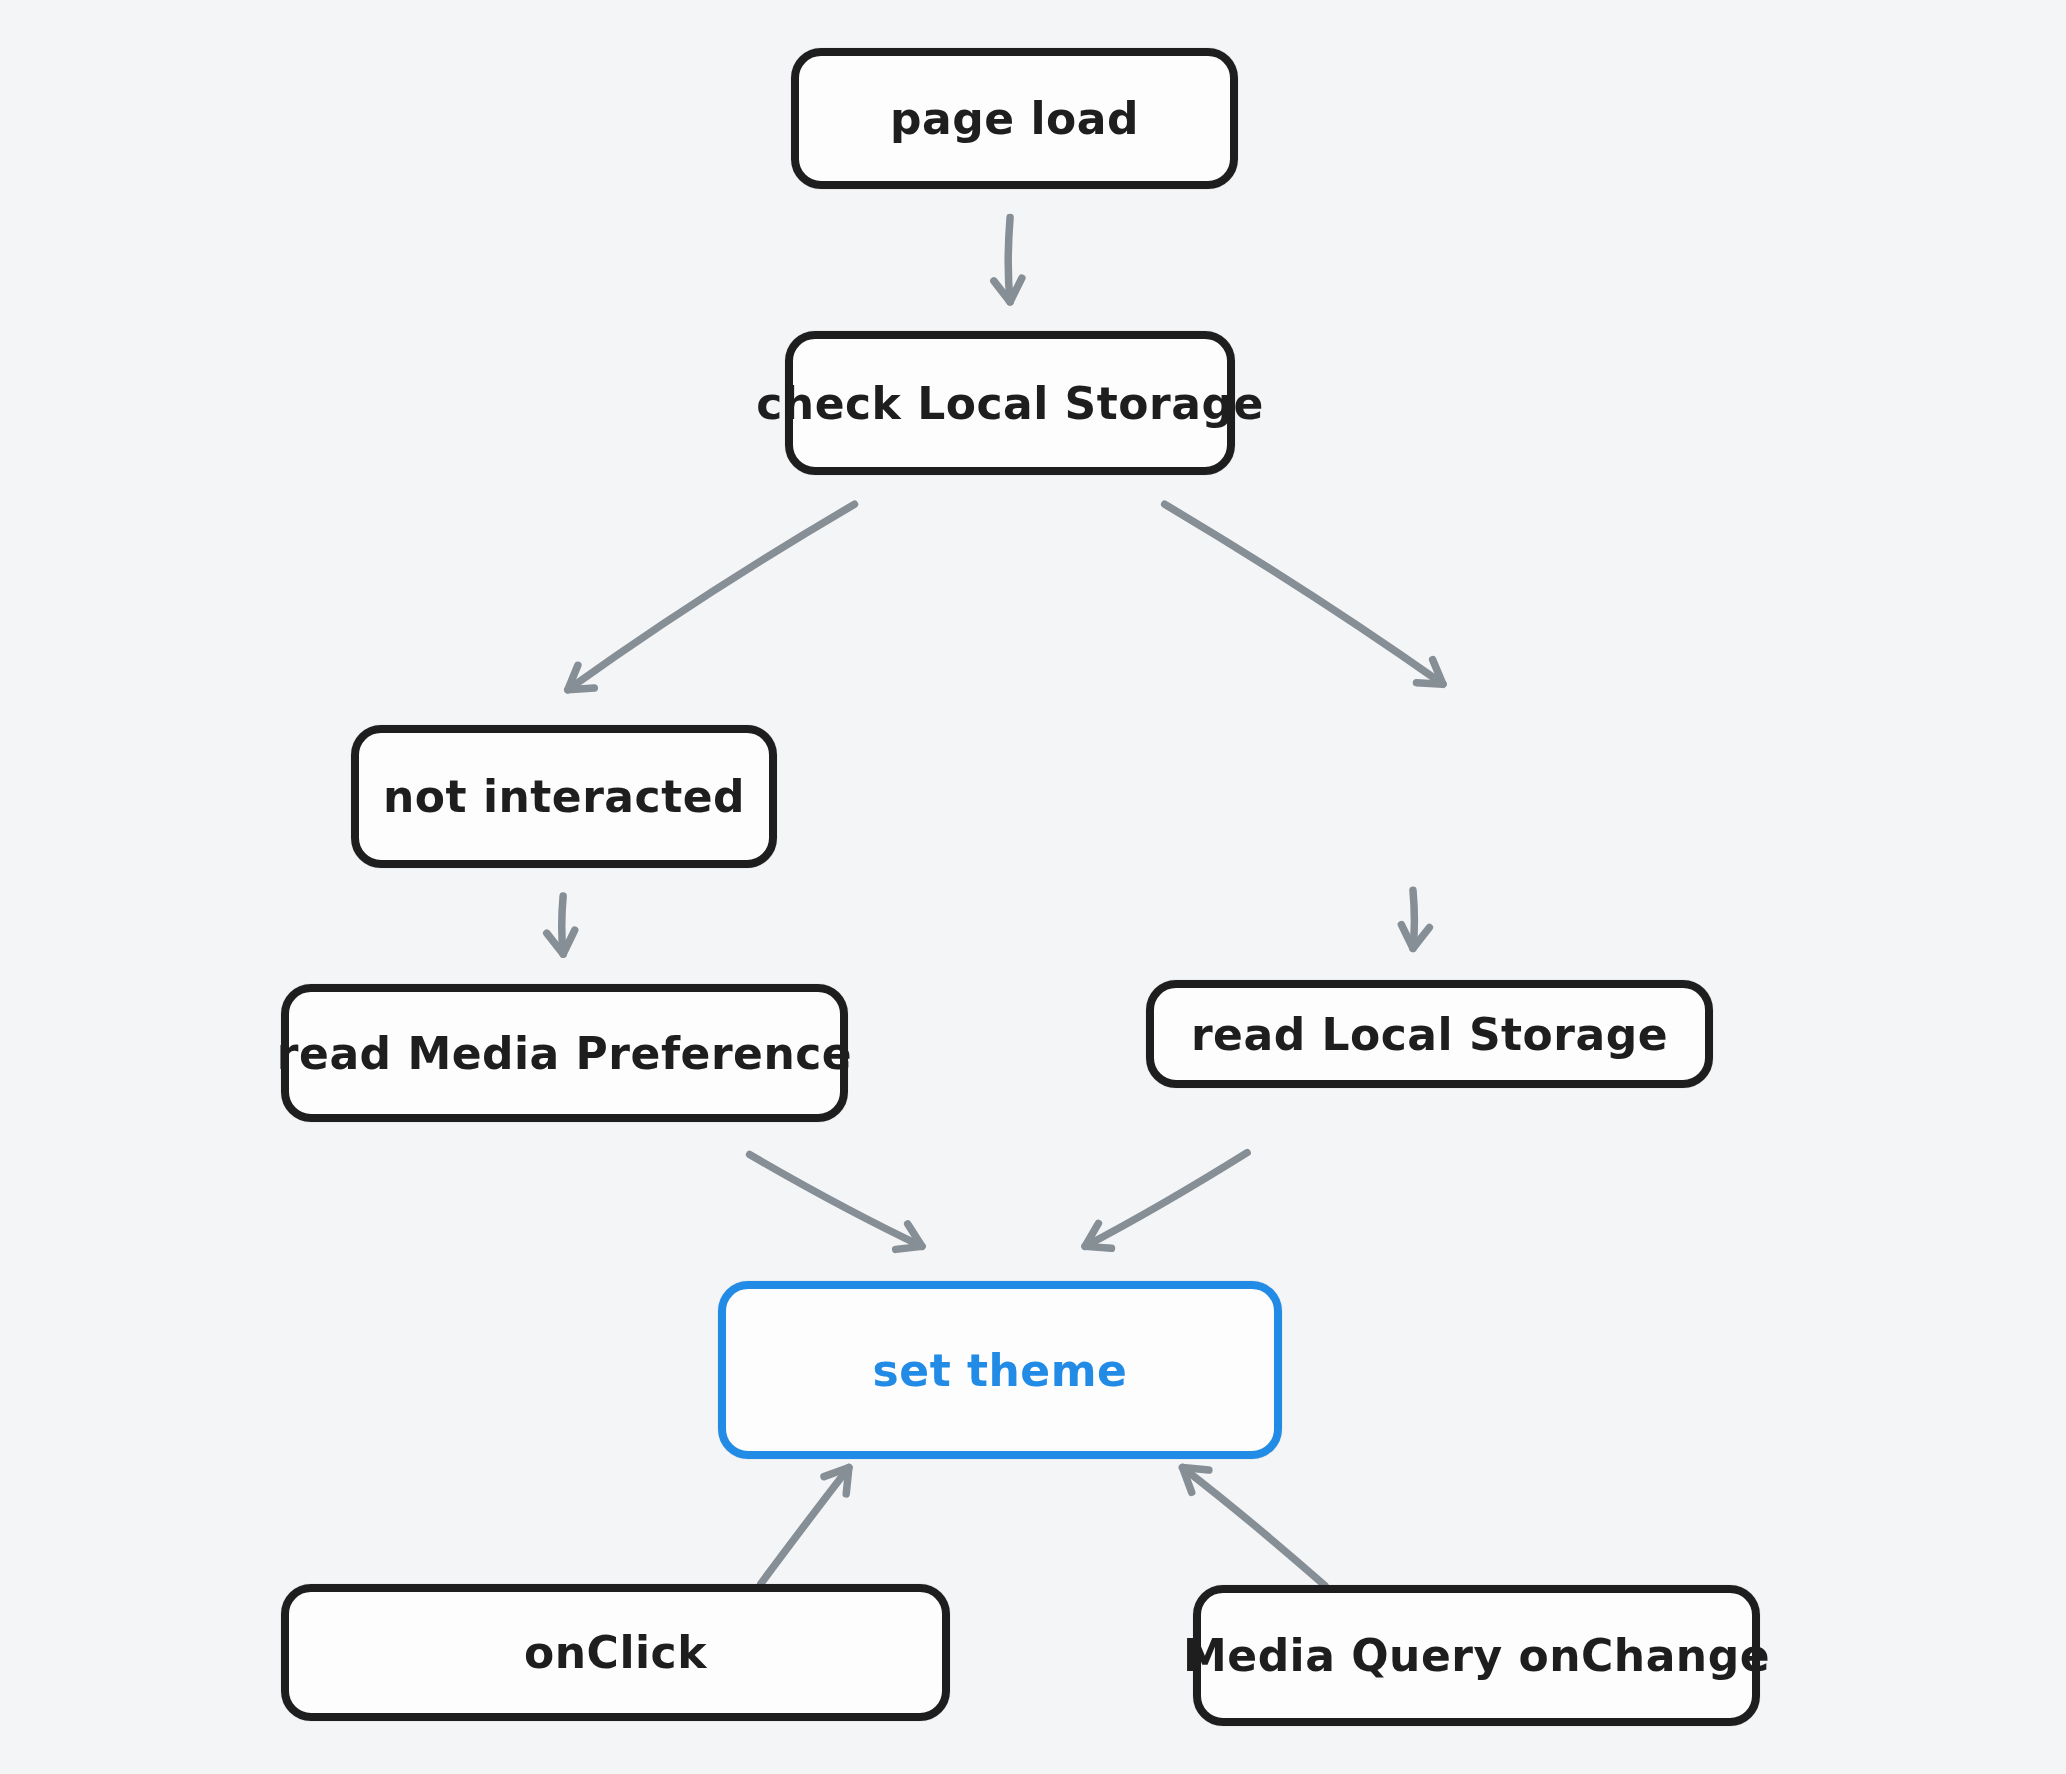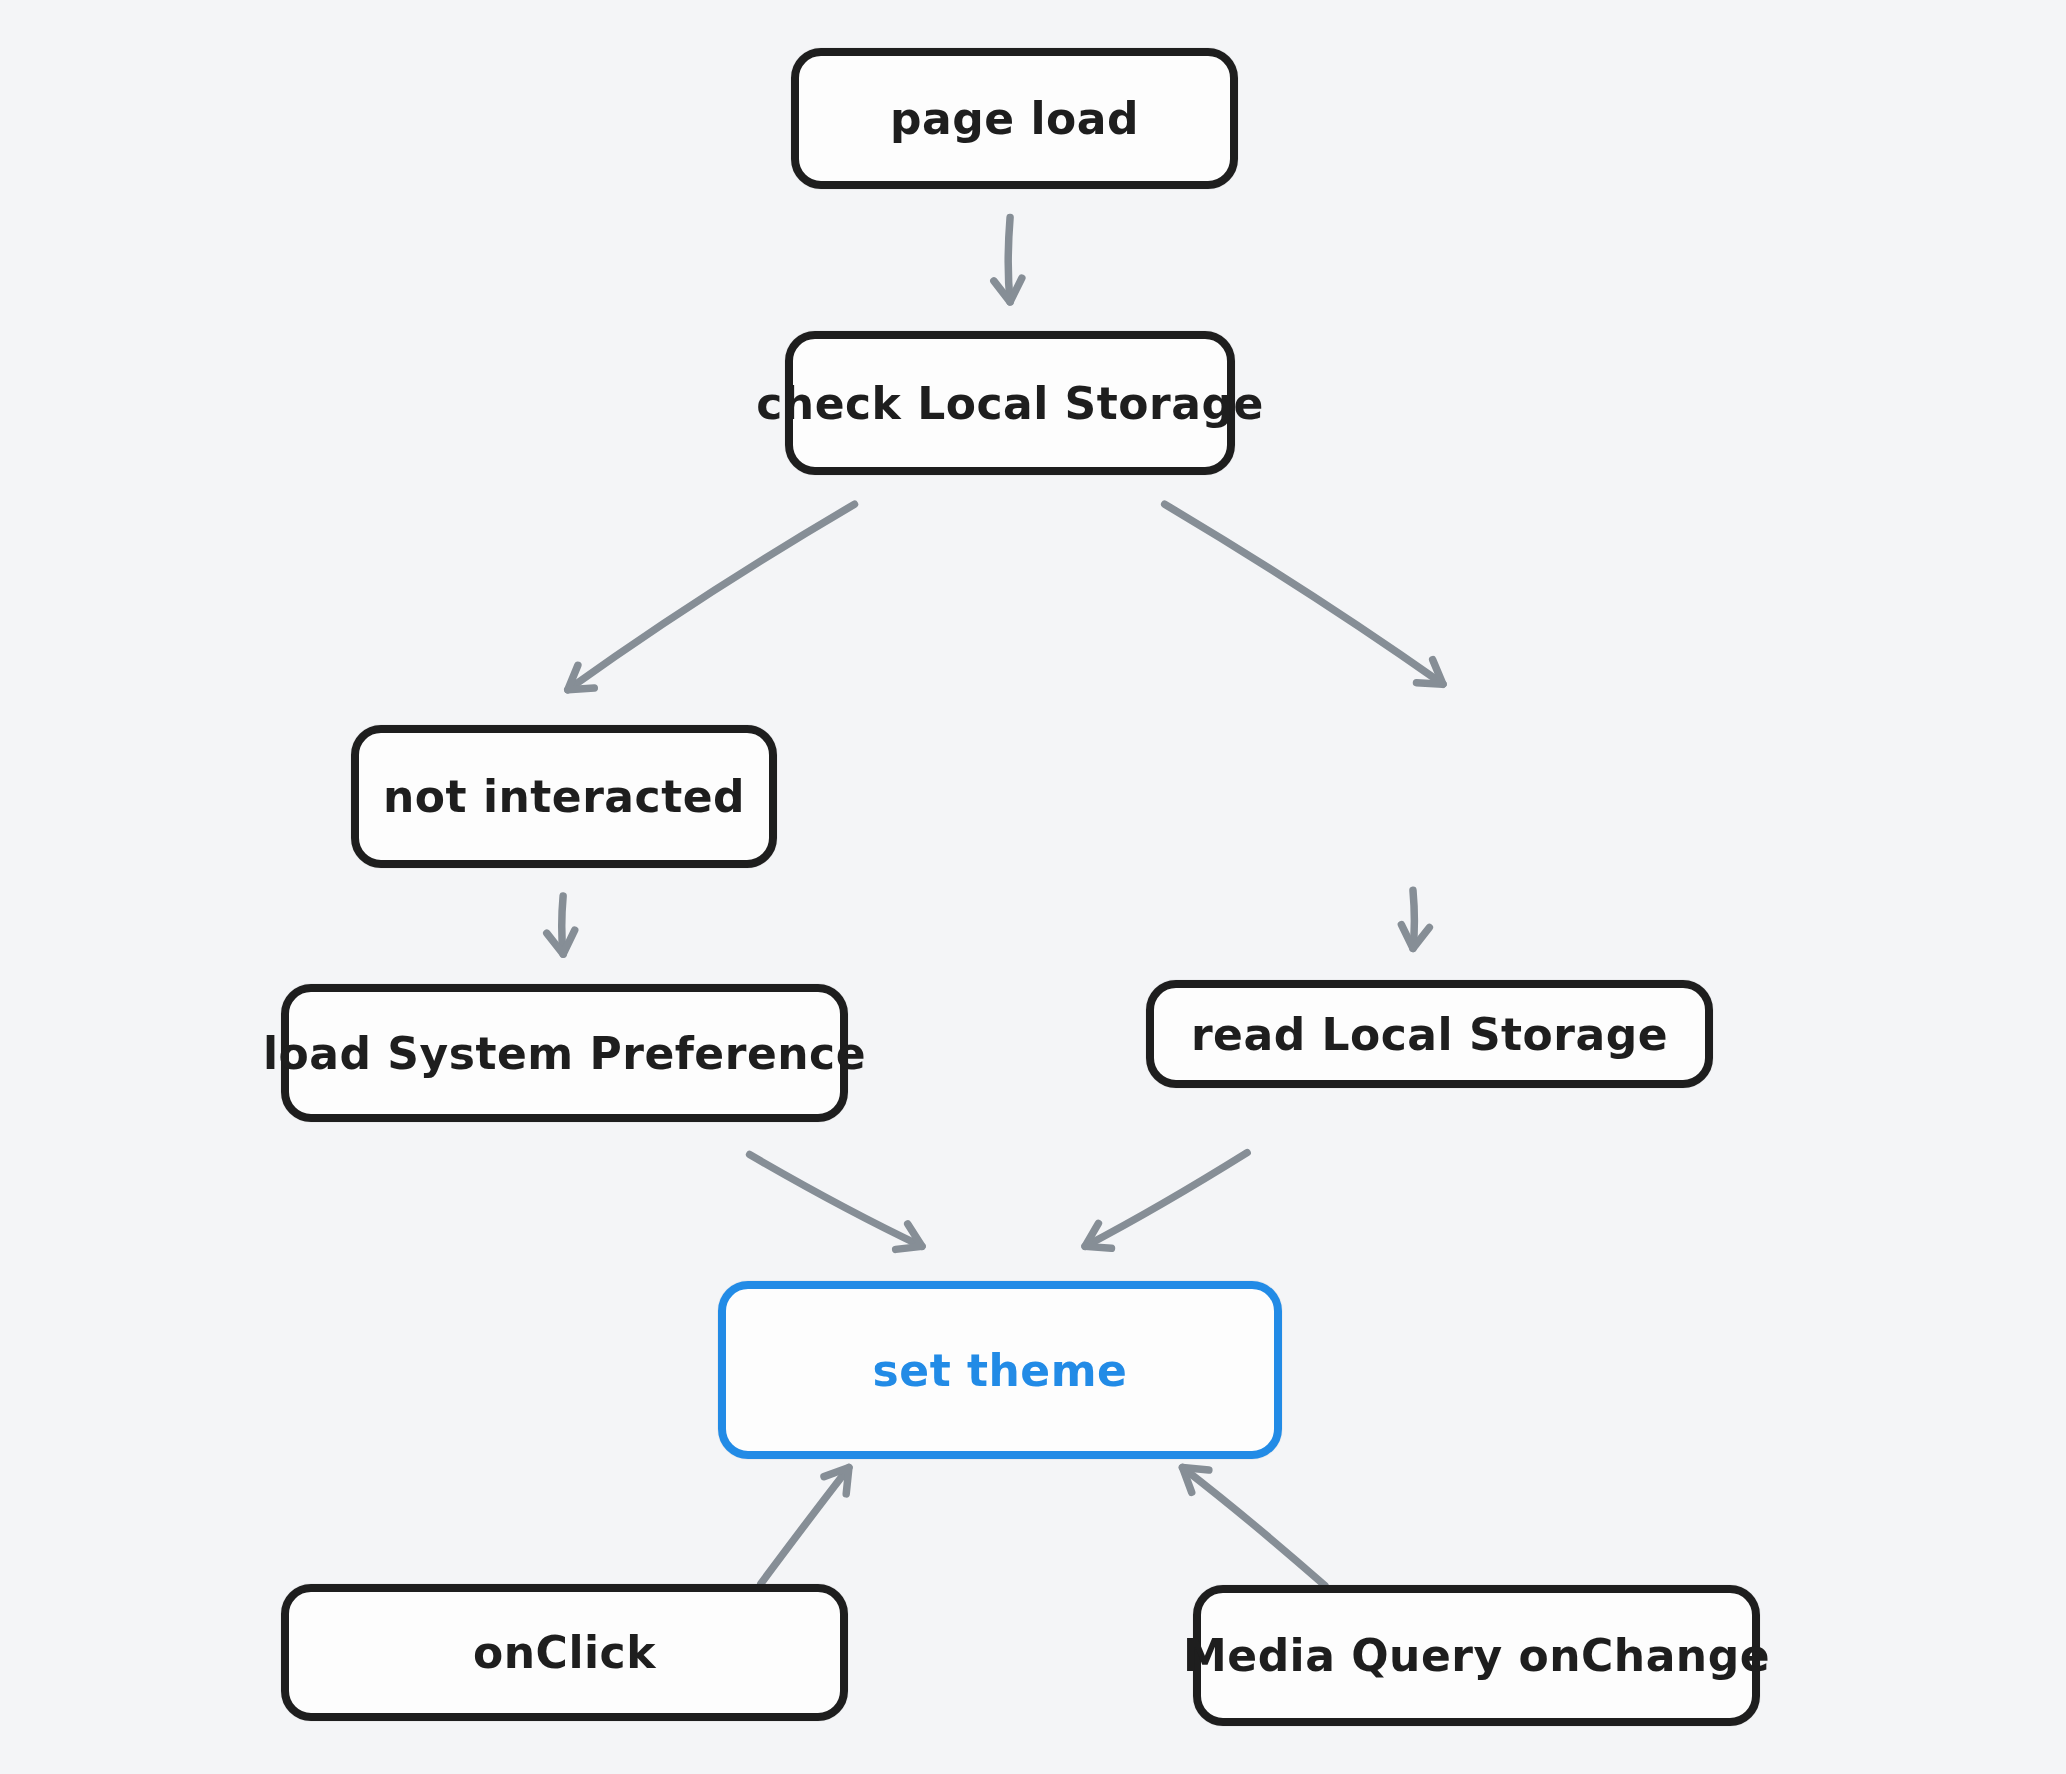--- a/index.html
+++ b/index.html
@@ -83,32 +83,32 @@
   <div class="node" style="left:785px;top:331px;width:450px;height:144px">
     <span class="label">check Local Storage</span>
   </div>
 
   <div class="node" style="left:351px;top:725px;width:426px;height:143px">
     <span class="label">not interacted</span>
   </div>
 
 
   <div class="node" style="left:281px;top:984px;width:567px;height:138px">
-    <span class="label">load System Preference</span>
+    <span class="label">read Media Preference</span>
   </div>
 
   <div class="node" style="left:1146px;top:980px;width:567px;height:108px">
     <span class="label">read Local Storage</span>
   </div>
 
   <div class="node accent" style="left:718px;top:1281px;width:564px;height:178px">
     <span class="label">set theme</span>
   </div>
 
-  <div class="node" style="left:281px;top:1584px;width:567px;height:137px">
+  <div class="node" style="left:281px;top:1584px;width:669px;height:137px">
     <span class="label">onClick</span>
   </div>
 
   <div class="node" style="left:1193px;top:1585px;width:567px;height:141px">
     <span class="label">Media Query onChange</span>
   </div>
 
 </div>
 
 

